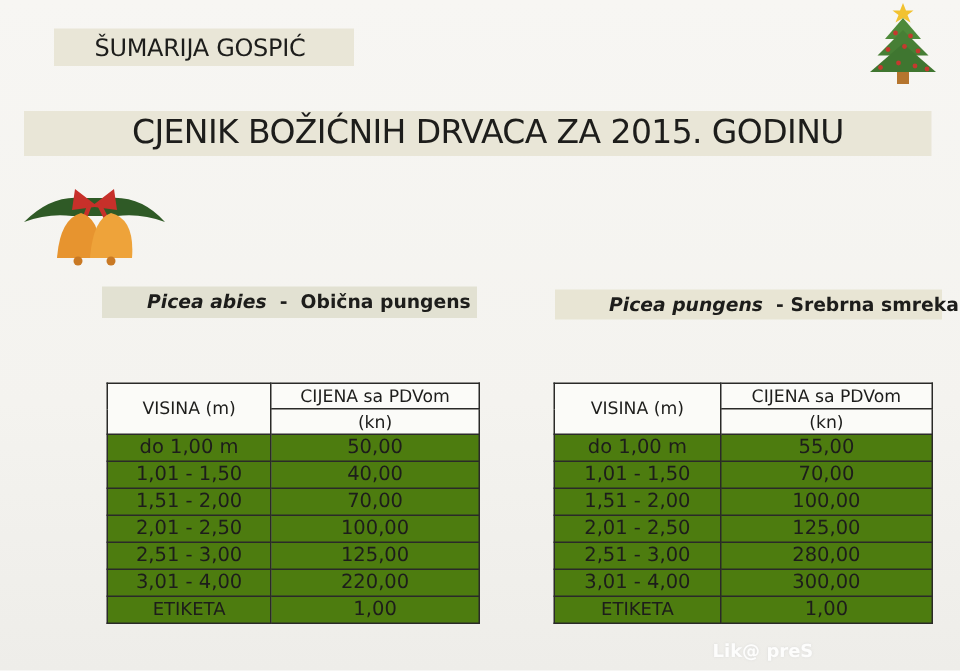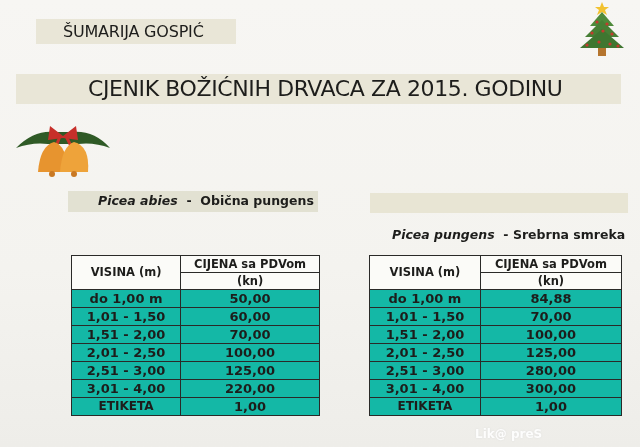--- a/index.html
+++ b/index.html
@@ -11,31 +11,31 @@
   }
   .band { position:absolute; background:#e9e6d7; }
   .org { left:16px; top:19px; width:200px; height:25px;margin-left:20px; }
   .org span { position:absolute; left:27px; top:3px; font-size:16px; letter-spacing:-0.2px; }
   .title { left:16px; top:74px; width:605px; height:30px; }
   .title span { position:absolute; left:72px; top:2px; font-size:22px; letter-spacing:-0.4px;text-align:center; }
   .sp1 { left:68px; top:191px; width:250px; height:21px; background:#e2e1d2; }
   .sp2 { left:370px; top:193px; width:258px; height:20px; background:#e8e5d4; }
   .sp { font-size:12.5px; font-weight:bold; white-space:nowrap; position:absolute; top:2px; }
   .sp1 .sp { left:30px; }
-  .sp2 .sp { left:22px;margin-top:32px; }
+  .sp2 .sp { left:36px; }
   .sp i { font-style:italic;text-align:center; }
 
-  table { position:absolute; border-collapse:collapse; font-weight:bold; }
+  table { position:absolute; border-collapse:collapse; font-weight:normal; }
   .t1 { left:71px; top:255px; width:249px; }
   .t2 { left:369px; top:255px; width:253px; }
   td { border:1.5px solid #2a2a28; text-align:center; padding:0; font-size:13px; height:17px; line-height:17px; }
   td.h { background:#fbfbf8; font-size:11.5px; }
   td.h1 { height:16px; line-height:16px; }
   td.h2 { height:16px; line-height:16px; }
-  tr.d td { background:#14b8a6; }
+  tr.d td { background:#4d7c0f; }
   tr.d td.etk { font-size:12px; }
   .c1 { width:44%; }
 
   .tree { position:absolute; left:572px; top:0px; width:60px; height:60px; }
   .bells { position:absolute; left:14px; top:120px; width:98px; height:60px; }
   .wm { position:absolute; left:475px; top:427px; font-size:12px; font-weight:bold; color:#ffffff; text-shadow:0 0 2px #d8d8d8; opacity:0.9; }
 </style>
 </head>
 <body>
 
@@ -98,21 +98,21 @@
   </tr>
   <tr>
         <td class="h h2">(kn)</td>
       </tr>
   <tr class="d">
         <td>do 1,00 m</td>
         <td>50,00</td>
       </tr>
   <tr class="d">
         <td>1,01 - 1,50</td>
-        <td>60,00</td>
+        <td>40,00</td>
       </tr>
   <tr class="d">
         <td>1,51 - 2,00</td>
         <td>70,00</td>
       </tr>
   <tr class="d">
         <td>2,01 - 2,50</td>
         <td>100,00</td>
       </tr>
   <tr class="d">
@@ -134,21 +134,21 @@
   <tbody>
       <tr>
     <td class="h c1" rowspan="2">VISINA (m)</td>
     <td class="h h1">CIJENA sa PDVom</td>
   </tr>
   <tr>
         <td class="h h2">(kn)</td>
       </tr>
   <tr class="d">
         <td>do 1,00 m</td>
-        <td>84,88</td>
+        <td>55,00</td>
       </tr>
   <tr class="d">
         <td>1,01 - 1,50</td>
         <td>70,00</td>
       </tr>
   <tr class="d">
         <td>1,51 - 2,00</td>
         <td>100,00</td>
       </tr>
   <tr class="d">

